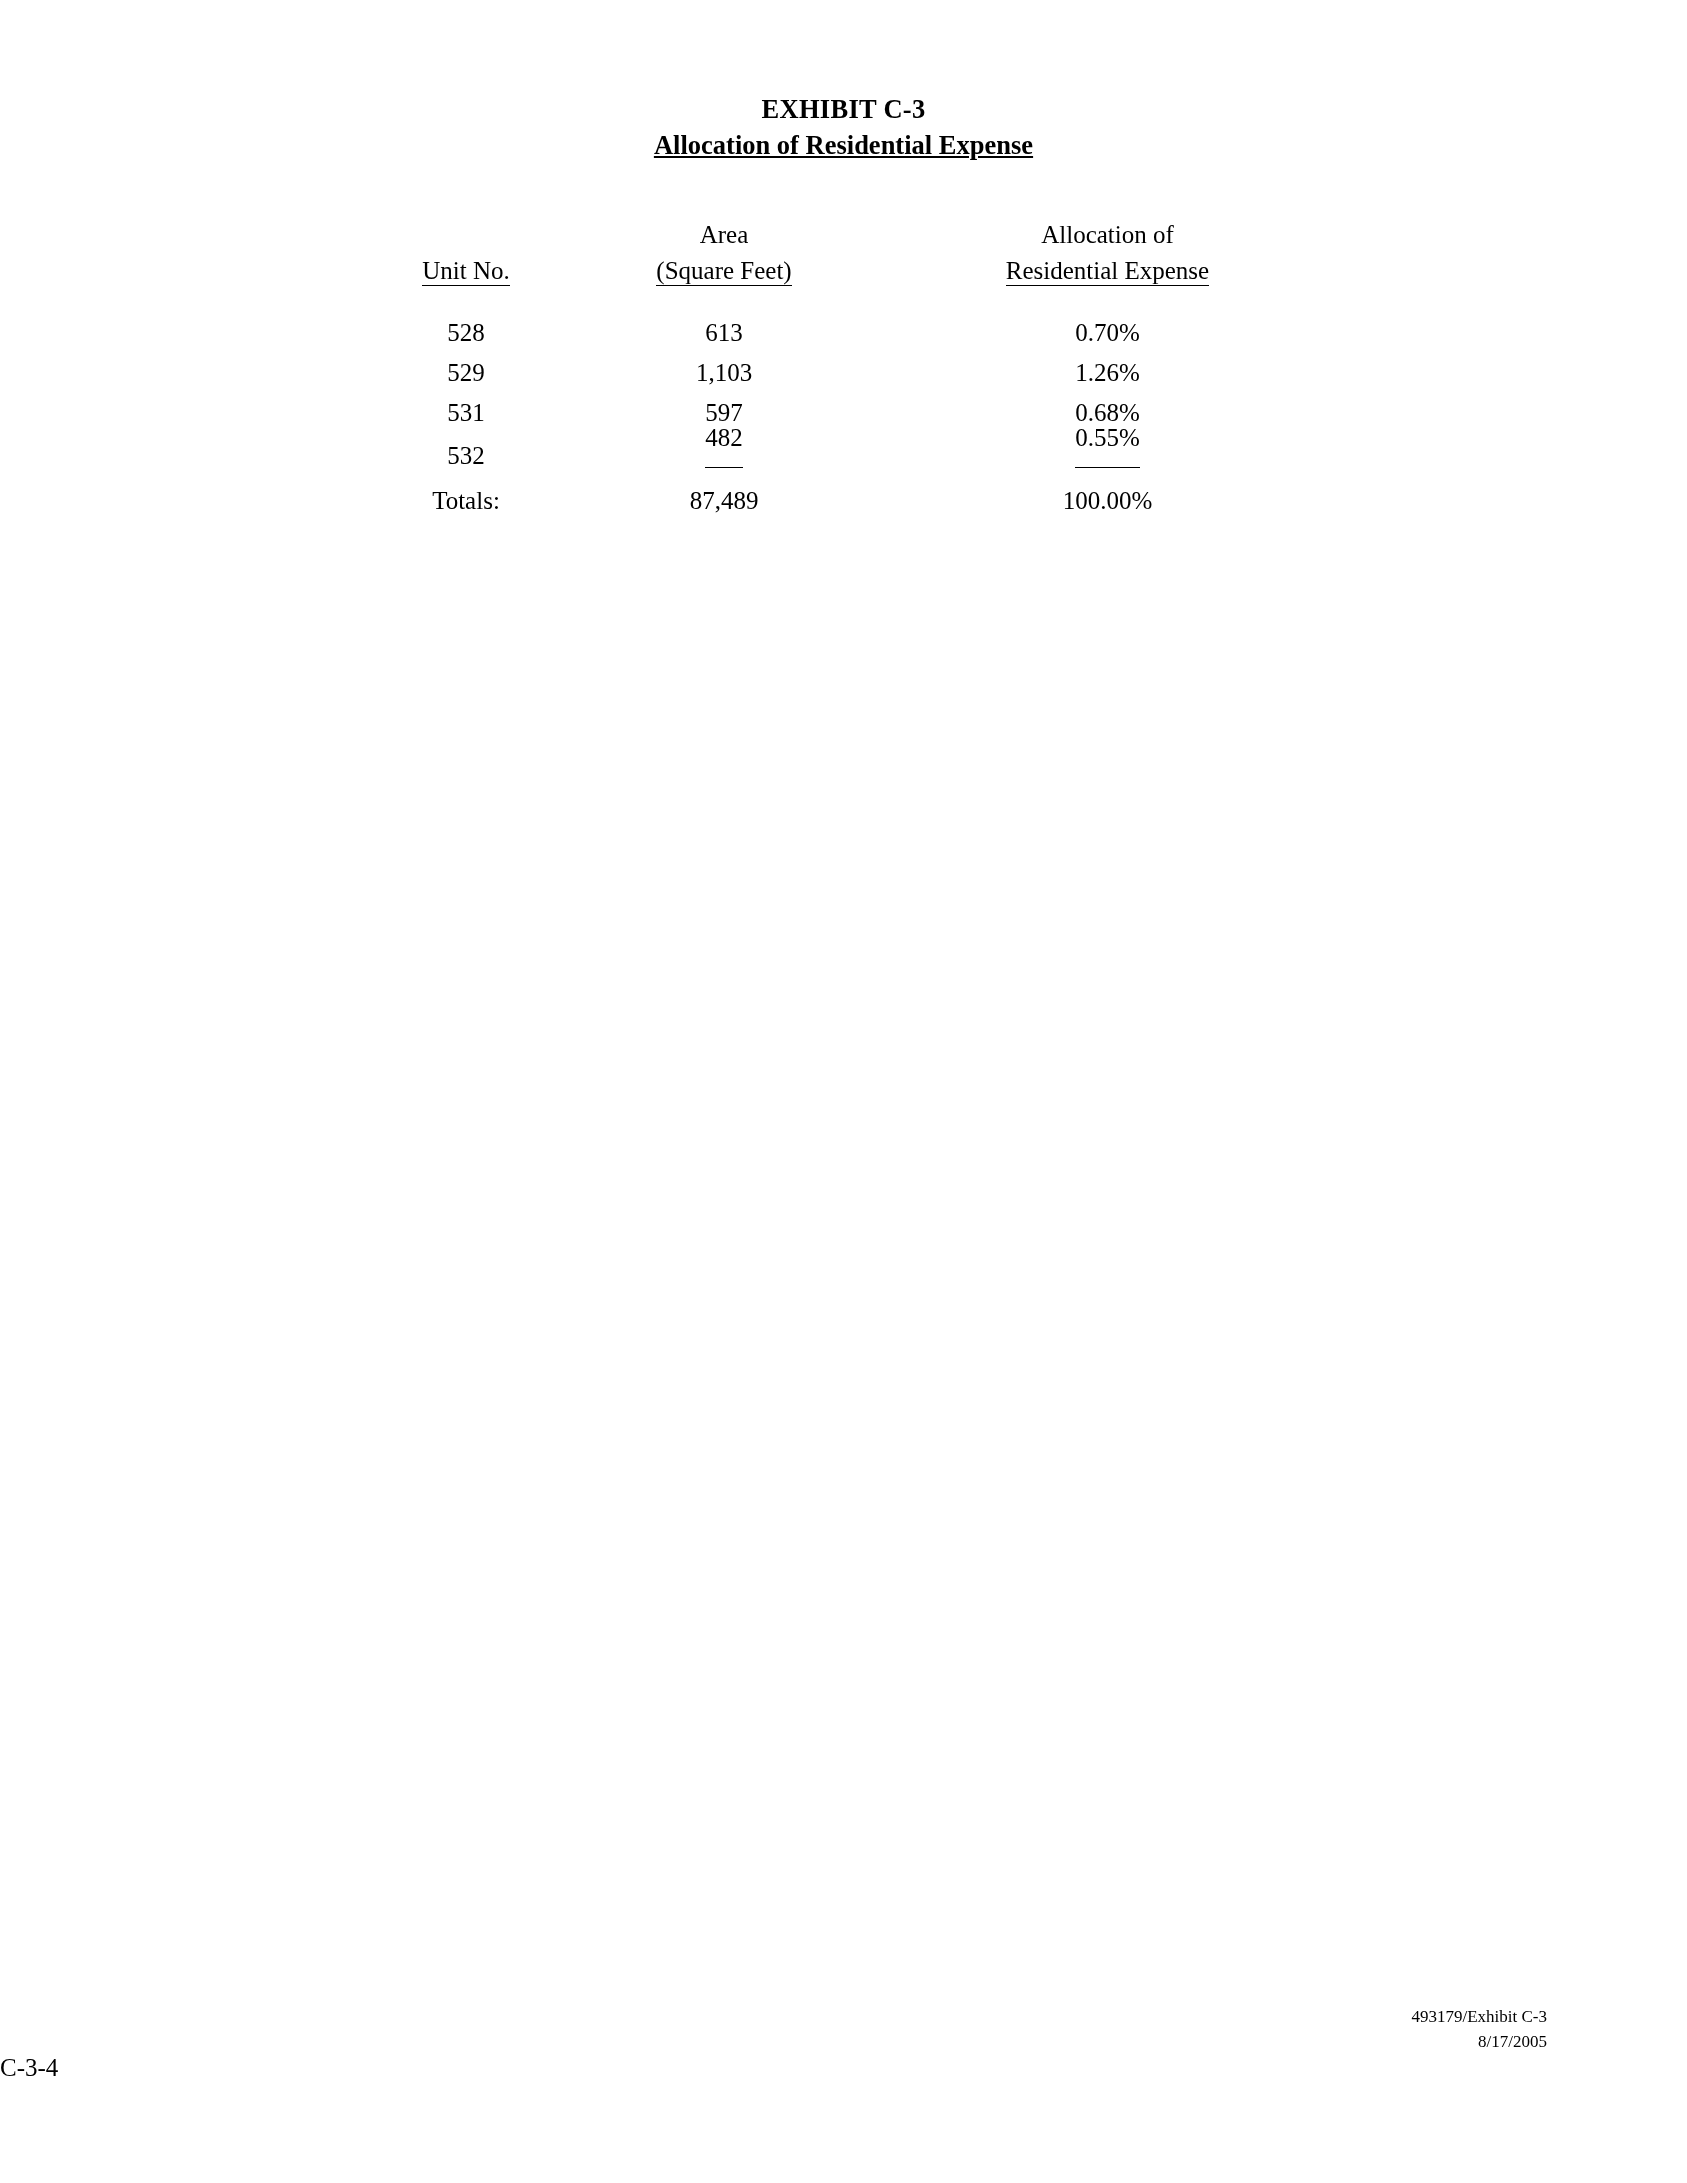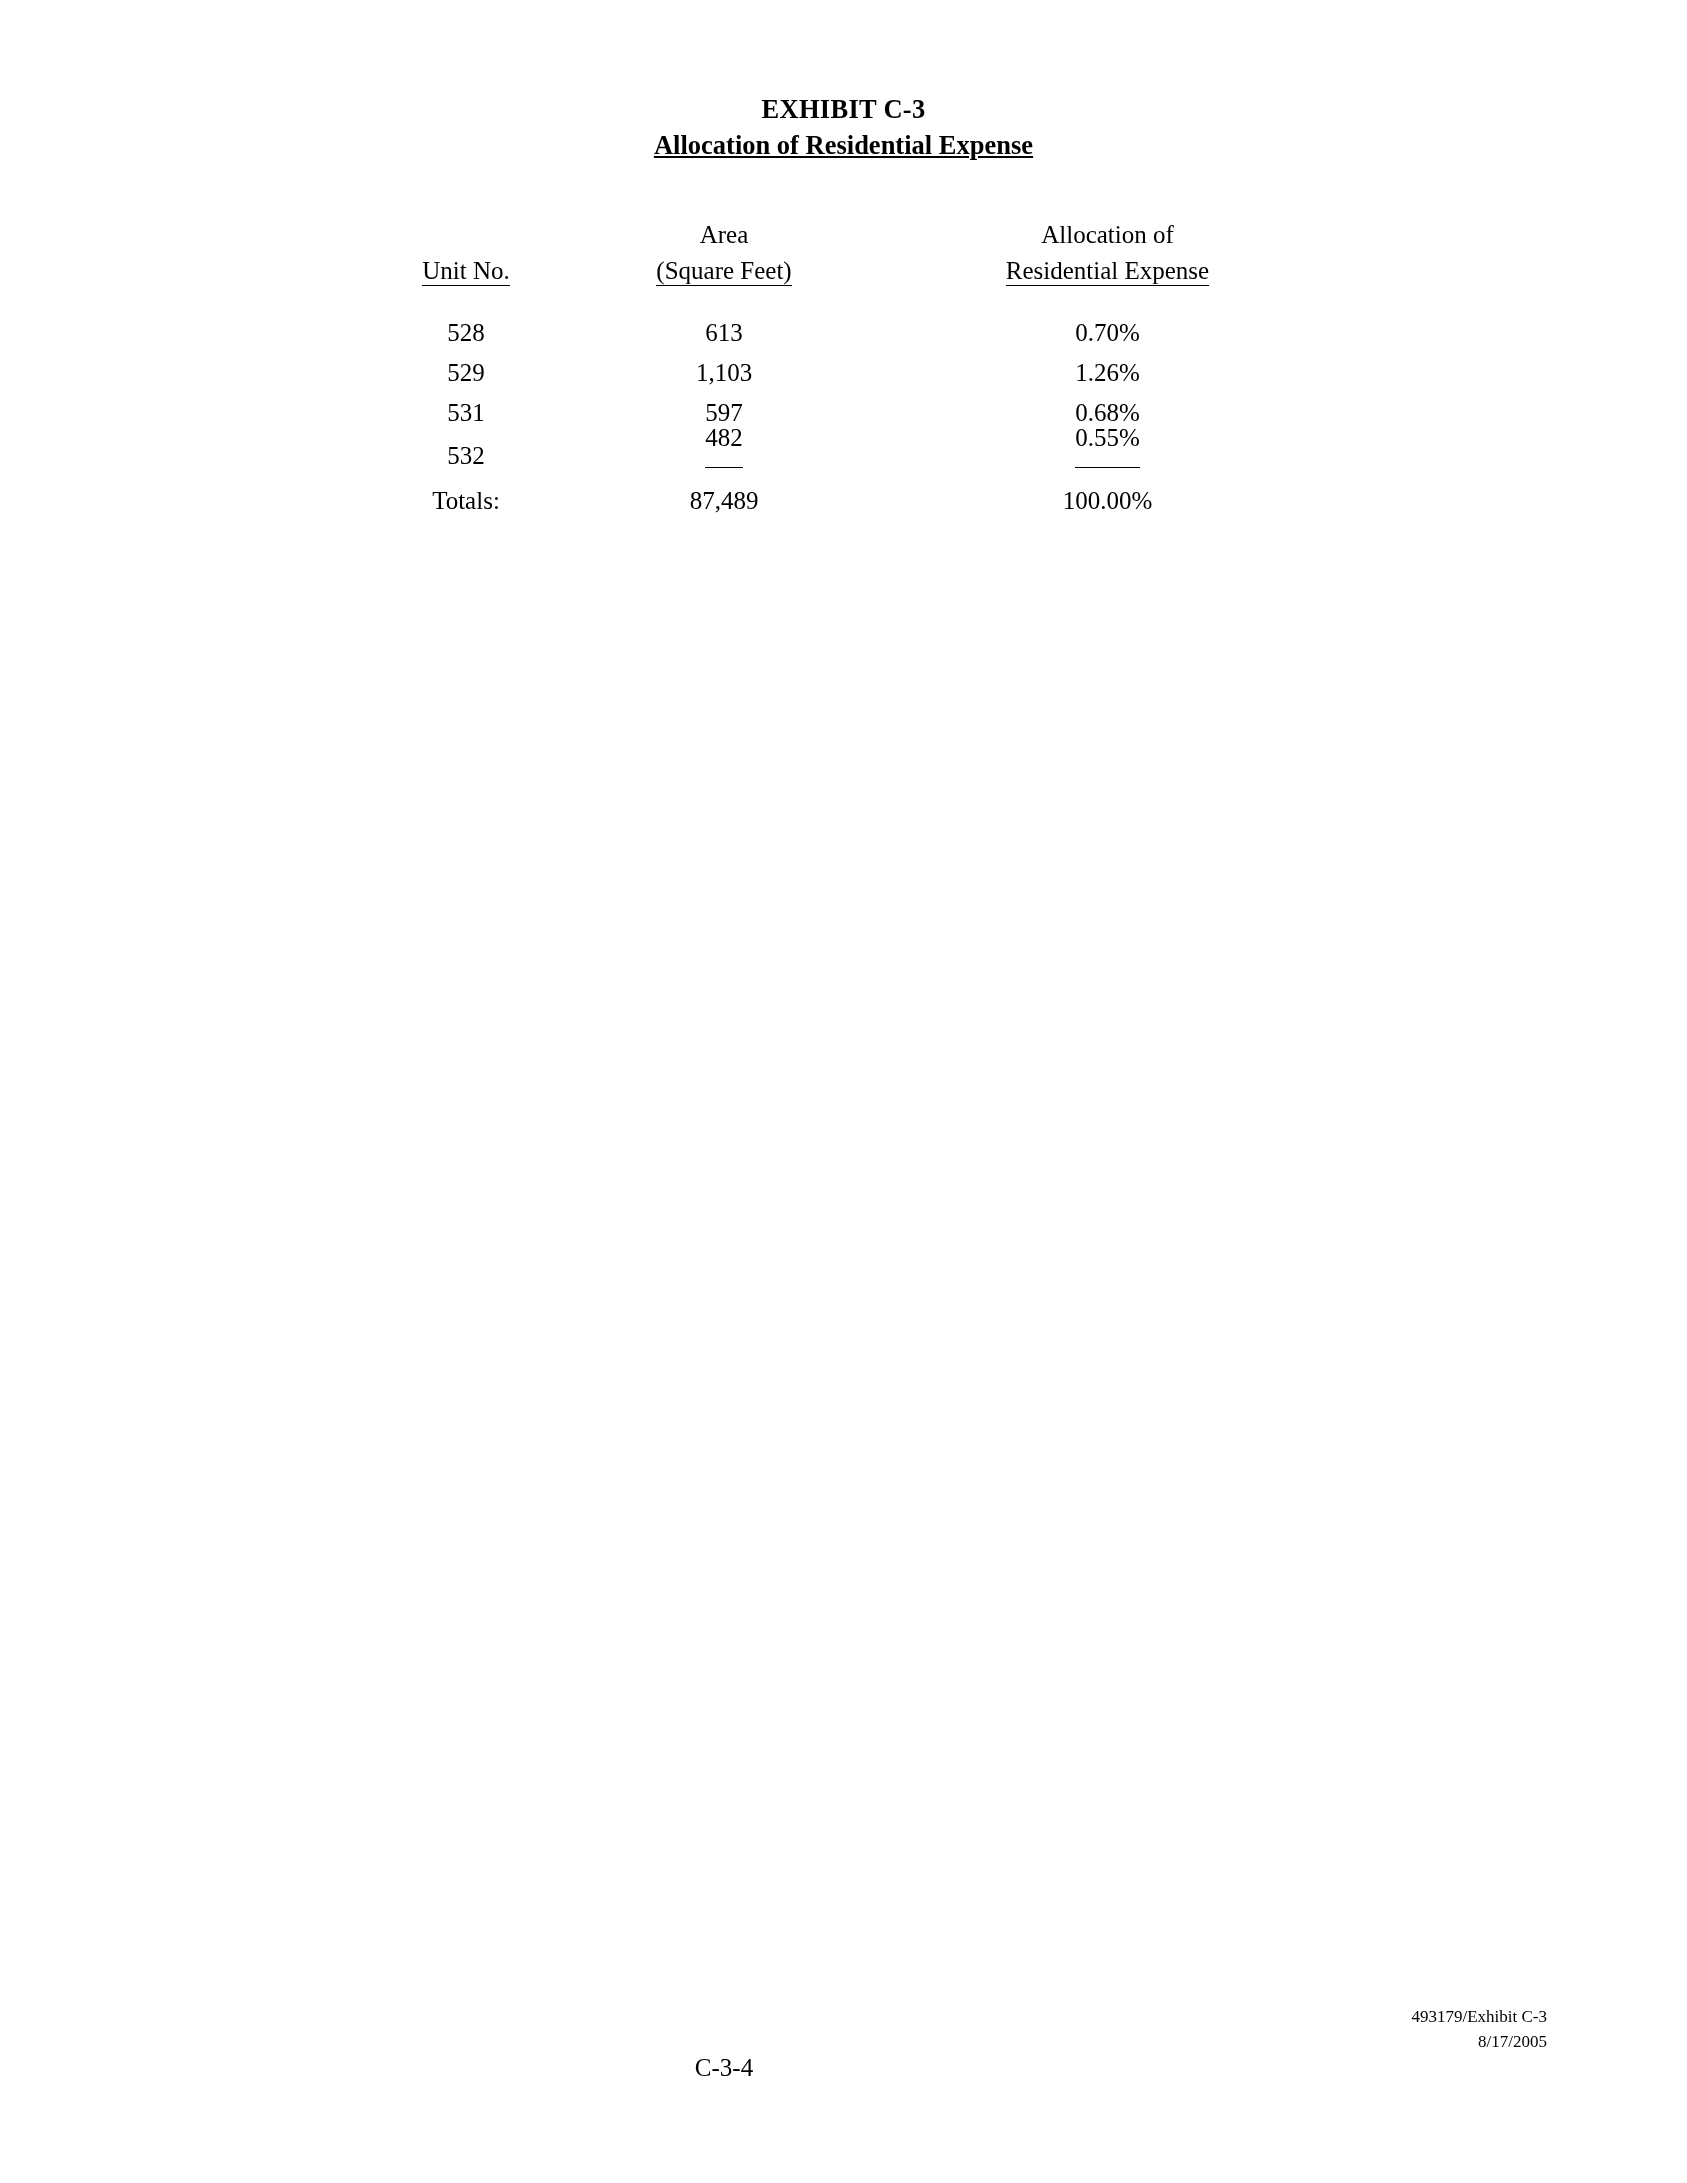--- a/index.html
+++ b/index.html
@@ -105,21 +105,20 @@
   tbody tr.totals td {
     padding-top: 5.3px;
   }
 
   
   .page-number {
     position: absolute;
     top: 2054px;
     left: 0;
     width: 1448px;
-    text-align: center;
     font-size: 25px;
   }
   .footer-right {
     position: absolute;
     top: 2005px;
     right: 140px;
     text-align: right;
     font-size: 17px;
     line-height: 1.45;
   }

